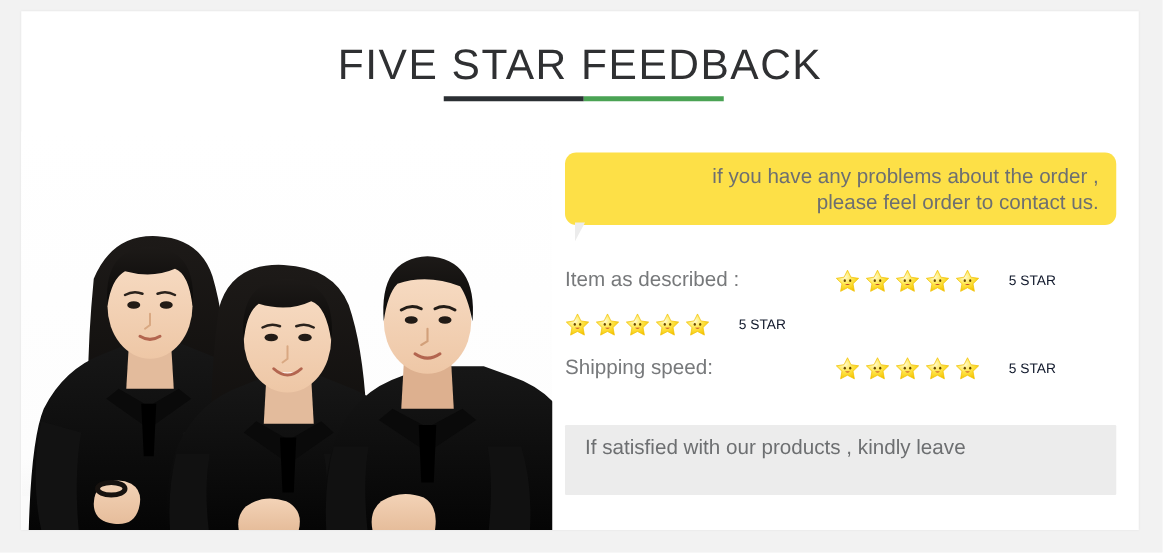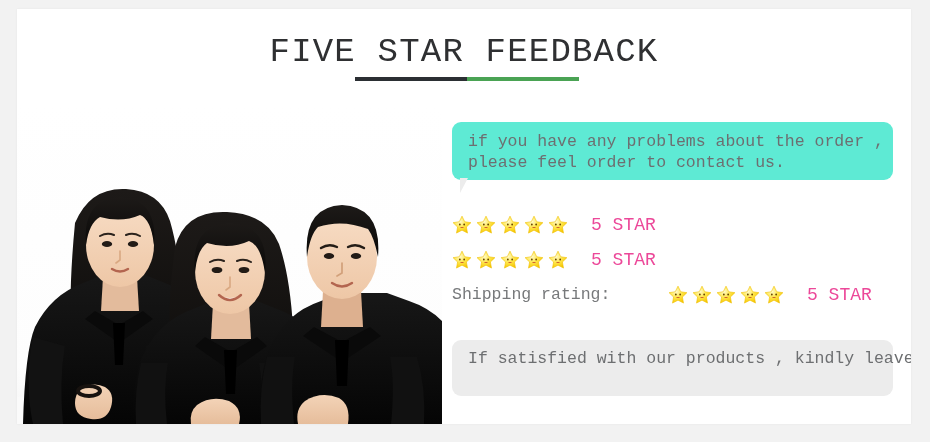--- a/index.html
+++ b/index.html
@@ -13,21 +13,20 @@
     background: #f2f2f2;
     font-family: "Liberation Sans", sans-serif;
     overflow: hidden;
   }
 
   .page {
     position: relative;
     width: 930px;
     height: 442px;
     background: #f2f2f2;
-    font-family: Liberation Mono, monospace;
   }
 
   
   .card {
     position: absolute;
     left: 17px;
     top: 9px;
     width: 894px;
     height: 415px;
     background: #ffffff;
@@ -74,24 +73,25 @@
   }
   .photo svg { display: block; }
 
   
   .bubble {
     position: absolute;
     left: 435px;
     top: 113px;
     width: 441px;
     height: 58px;
-    background: #5eead4;
+    background: #fde047;
     border-radius: 9px;
     box-sizing: border-box;
     padding: 9px 14px 0 16px;
+    text-align: right;
   }
   .bubble-line {
     color: #6d6f71;
     font-size: 16.5px;
     line-height: 21px;
     white-space: nowrap;
   }
   .bubble-tail {
     position: absolute;
     left: 8px;
@@ -122,34 +122,34 @@
     white-space: nowrap;
   }
   .rating-stars {
     width: 139px;
     display: flex;
     align-items: center;
     gap: 4px;
   }
   .star { display: block; }
   .rating-value {
-    color: #ec4899;
-    font-size: 18px;
+    color: #0f172a;
+    font-size: 11px;
     white-space: nowrap;
   }
 
   
   .note {
     position: absolute;
     left: 435px;
     top: 331px;
     width: 441px;
     height: 56px;
     background: #ececec;
-    border-radius: 9px;
+    border-radius: 1px;
     box-sizing: border-box;
     padding: 8px 14px 0 16px;
   }
   .note-line {
     color: #6d6f71;
     font-size: 16.5px;
     line-height: 21px;
     white-space: nowrap;
   }
 </style>
@@ -270,20 +270,21 @@
 
     <div class="bubble">
       <div class="bubble-line">if you have any problems about the order ,</div>
       <div class="bubble-line">please feel order to contact us.</div>
       <div class="bubble-tail"></div>
     </div>
 
     <div class="ratings">
 
       <div class="rating-row">
+        <div class="rating-label">Item as described :</div>
         <div class="rating-stars">
           <svg class="star" width="20" height="20" viewBox="0 0 24 24">
               <defs>
                 <radialGradient id="sg1" cx="38%" cy="32%" r="72%">
                   <stop offset="0%" stop-color="#fffbd0"></stop>
                   <stop offset="48%" stop-color="#ffe64a"></stop>
                   <stop offset="100%" stop-color="#f5c400"></stop>
                 </radialGradient>
               </defs>
               <path d="M12 1.4l3.3 6.7 7.4 1.1-5.4 5.2 1.3 7.3-6.6-3.5-6.6 3.5 1.3-7.3L1.3 9.2l7.4-1.1z" fill="url(#sg1)" stroke="#f0c000" stroke-width="0.7"></path>
@@ -349,21 +350,21 @@
               <path d="M12 1.4l3.3 6.7 7.4 1.1-5.4 5.2 1.3 7.3-6.6-3.5-6.6 3.5 1.3-7.3L1.3 9.2l7.4-1.1z" fill="url(#sg1)" stroke="#f0c000" stroke-width="0.7"></path>
               <ellipse cx="9.4" cy="11.4" rx="1.1" ry="1.3" fill="#6b4a00"></ellipse>
               <ellipse cx="14.6" cy="11.4" rx="1.1" ry="1.3" fill="#6b4a00"></ellipse>
               <path d="M9.6 14.6q2.4 2 4.8 0z" fill="#c0392b"></path>
             </svg>
         </div>
         <div class="rating-value">5 STAR</div>
       </div>
 
       <div class="rating-row">
-        <div class="rating-label">Shipping rating:</div>
+        <div class="rating-label">Shipping speed:</div>
         <div class="rating-stars">
           <svg class="star" width="20" height="20" viewBox="0 0 24 24">
               <path d="M12 1.4l3.3 6.7 7.4 1.1-5.4 5.2 1.3 7.3-6.6-3.5-6.6 3.5 1.3-7.3L1.3 9.2l7.4-1.1z" fill="url(#sg1)" stroke="#f0c000" stroke-width="0.7"></path>
               <ellipse cx="9.4" cy="11.4" rx="1.1" ry="1.3" fill="#6b4a00"></ellipse>
               <ellipse cx="14.6" cy="11.4" rx="1.1" ry="1.3" fill="#6b4a00"></ellipse>
               <path d="M9.6 14.6q2.4 2 4.8 0z" fill="#c0392b"></path>
             </svg>
           <svg class="star" width="20" height="20" viewBox="0 0 24 24">
               <path d="M12 1.4l3.3 6.7 7.4 1.1-5.4 5.2 1.3 7.3-6.6-3.5-6.6 3.5 1.3-7.3L1.3 9.2l7.4-1.1z" fill="url(#sg1)" stroke="#f0c000" stroke-width="0.7"></path>
               <ellipse cx="9.4" cy="11.4" rx="1.1" ry="1.3" fill="#6b4a00"></ellipse>

